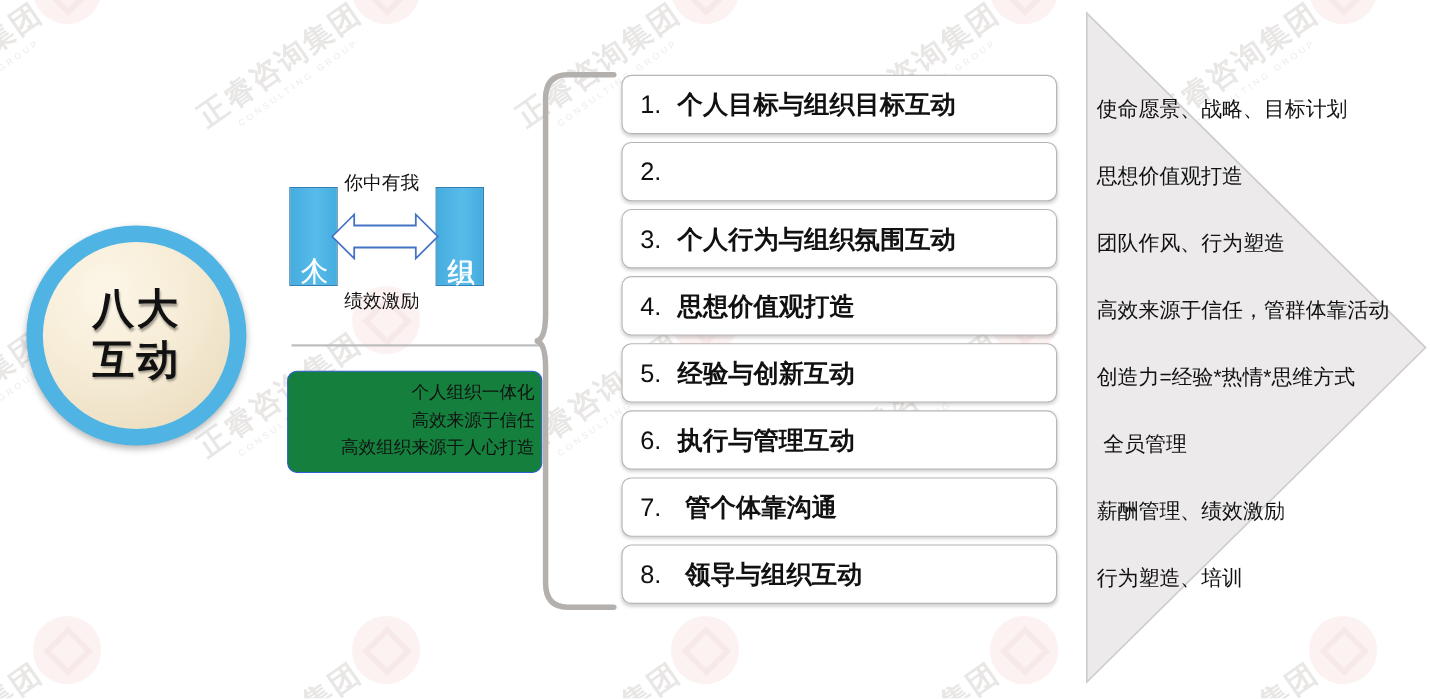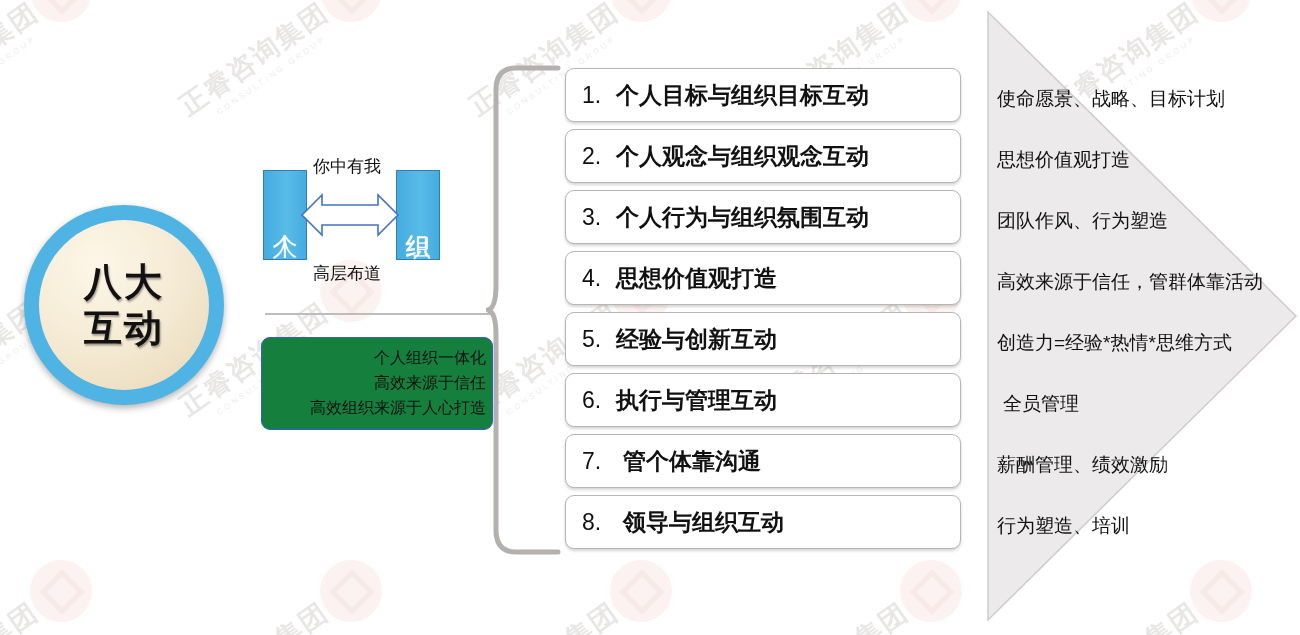--- a/index.html
+++ b/index.html
@@ -289,42 +289,41 @@
   </div>
   <div class="pobox" id="box-org">
     <span>组织</span>
   </div>
 
   <svg class="arrow-svg" width="100" height="58" viewBox="0 0 100 58">
     <polygon points="2,29 22,9 22,19 78,19 78,9 98,29 78,49 78,39 22,39 22,49" fill="#ffffff" stroke="#4472c4" stroke-width="1.6" stroke-linejoin="miter"></polygon>
   </svg>
 
   <div class="po-label" id="label-top">你中有我</div>
-  <div class="po-label" id="label-bottom">高层布道</div>
+  <div class="po-label" id="label-bottom">绩效激励</div>
 
   <div class="divider"></div>
 
   <div class="motto">
     <div>个人组织一体化</div>
     <div>高效来源于信任</div>
     <div>高效组织来源于人心打造</div>
   </div>
 
   <svg class="brace-svg" width="80" height="500" viewBox="0 0 80 500">
     <path d="M72,8 L30,8 Q10,8 10,30 L10,225 Q10,248 2,250 Q10,252 10,275 L10,470 Q10,492 30,492 L72,492" fill="none" stroke="#b3b0ae" stroke-width="5" stroke-linecap="round" stroke-linejoin="round"></path>
   </svg>
 
   <div class="items">
     <div class="item">
       <span class="item-num">1.</span>
       <span class="item-text">个人目标与组织目标互动</span>
     </div>
     <div class="item">
       <span class="item-num">2.</span>
-      <span class="item-text">个人观念与组织观念互动</span>
     </div>
     <div class="item">
       <span class="item-num">3.</span>
       <span class="item-text">个人行为与组织氛围互动</span>
     </div>
     <div class="item">
       <span class="item-num">4.</span>
       <span class="item-text">思想价值观打造</span>
     </div>
     <div class="item">

